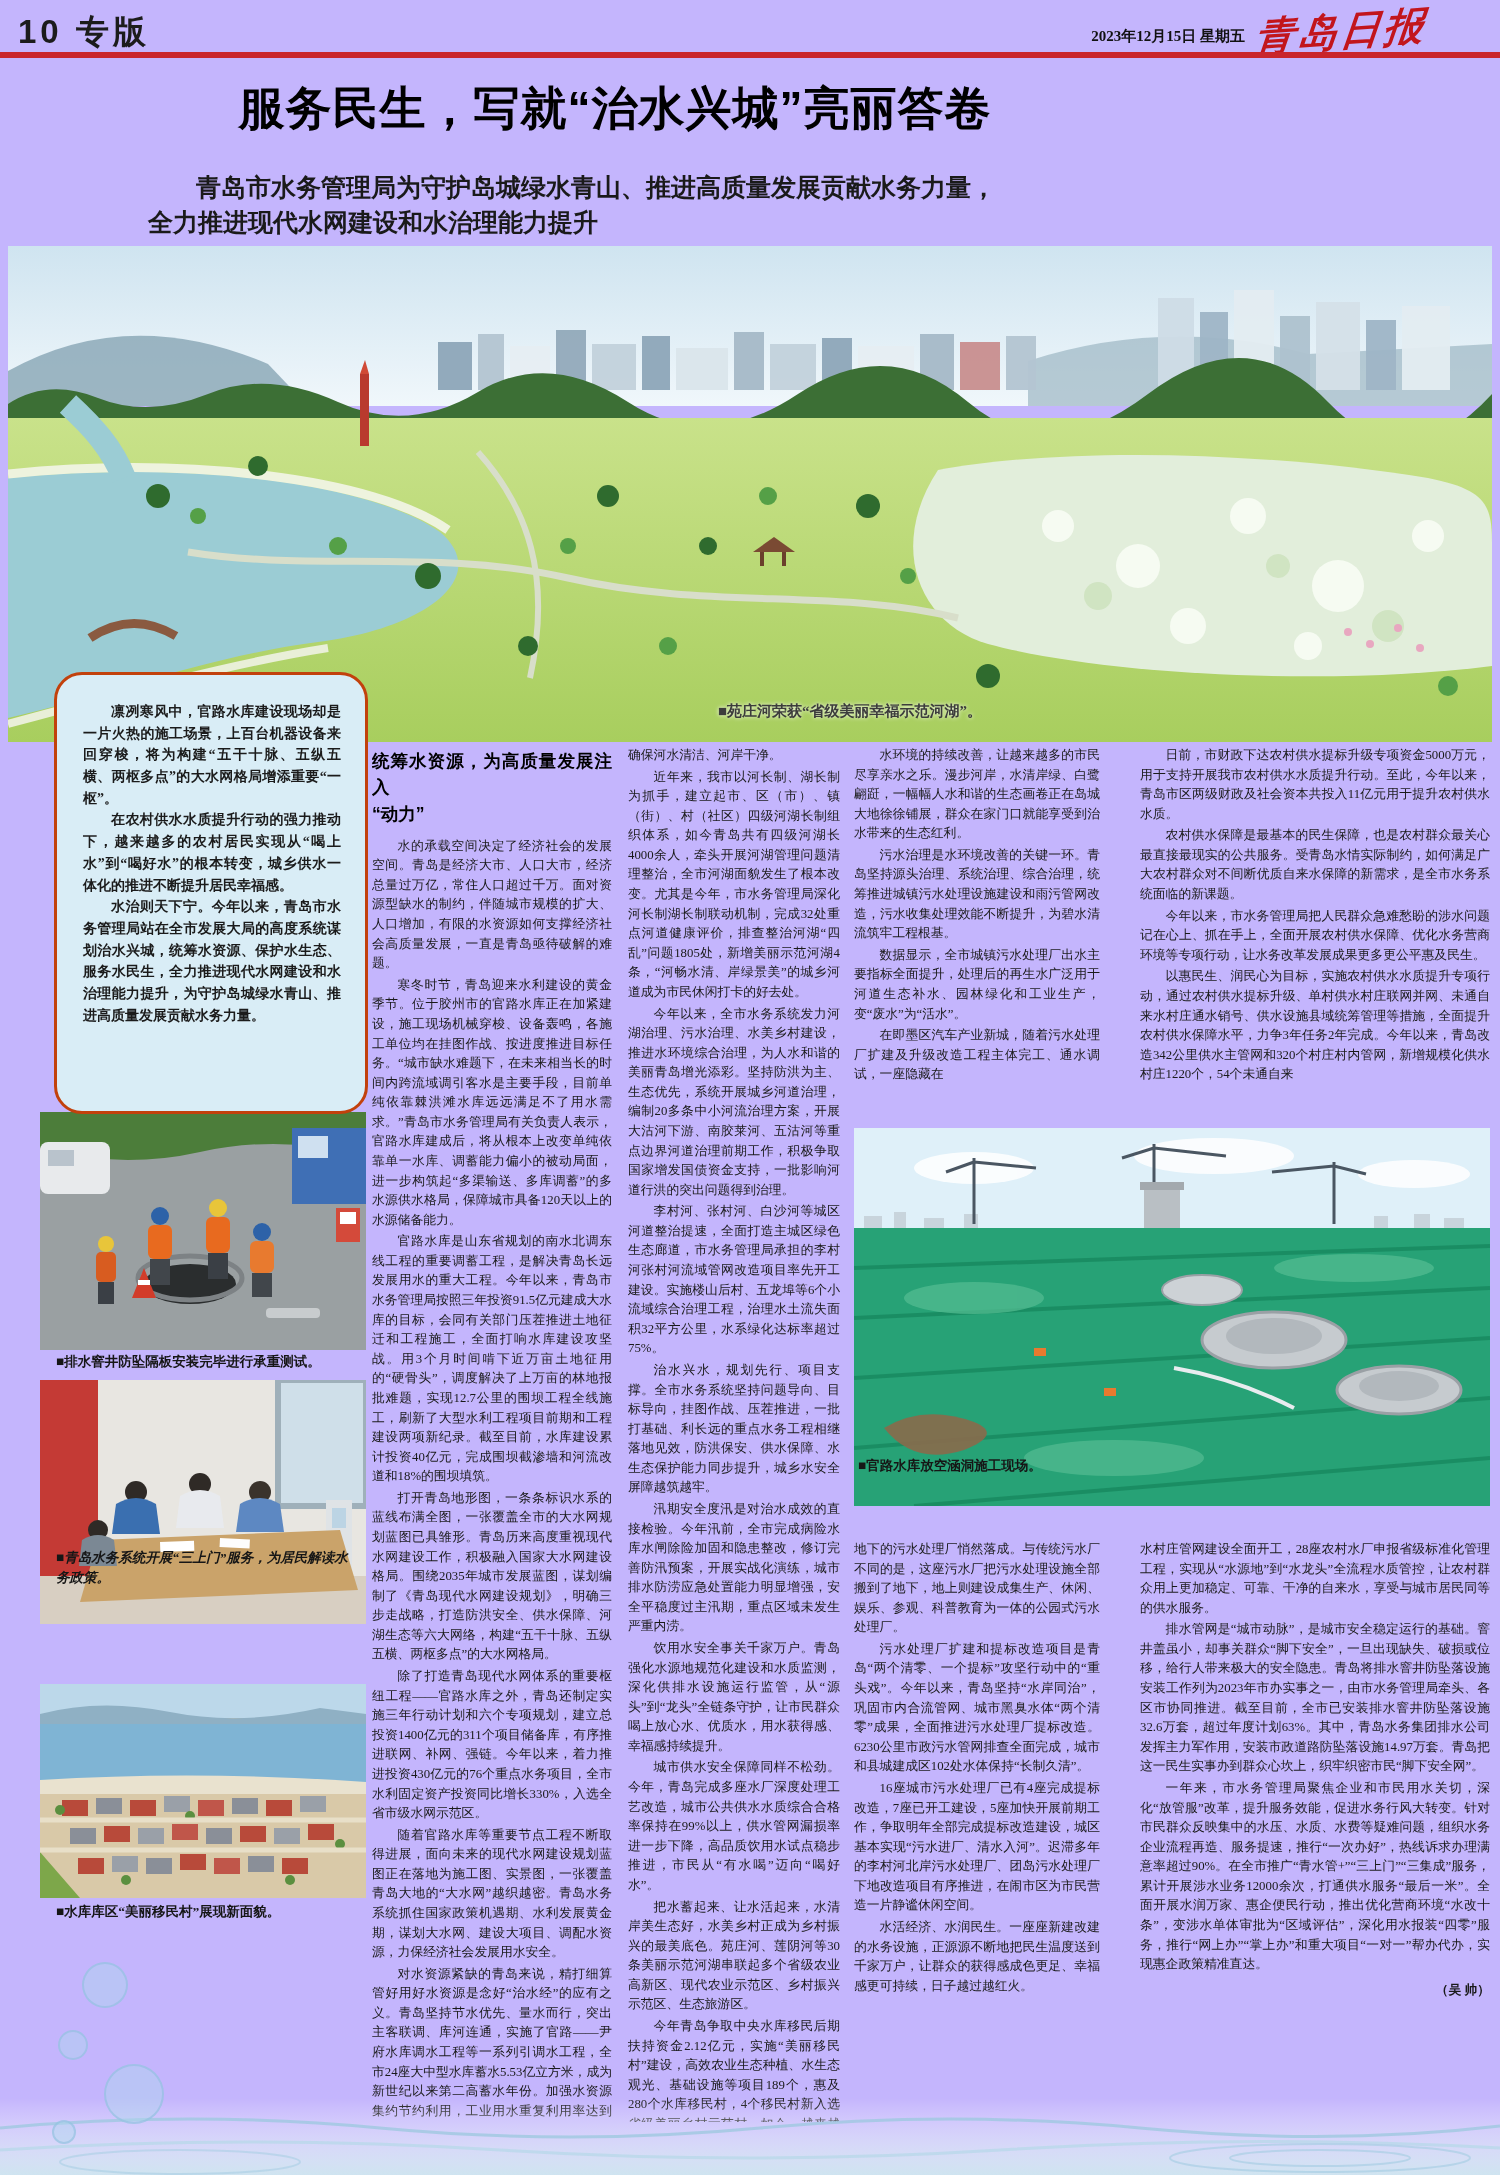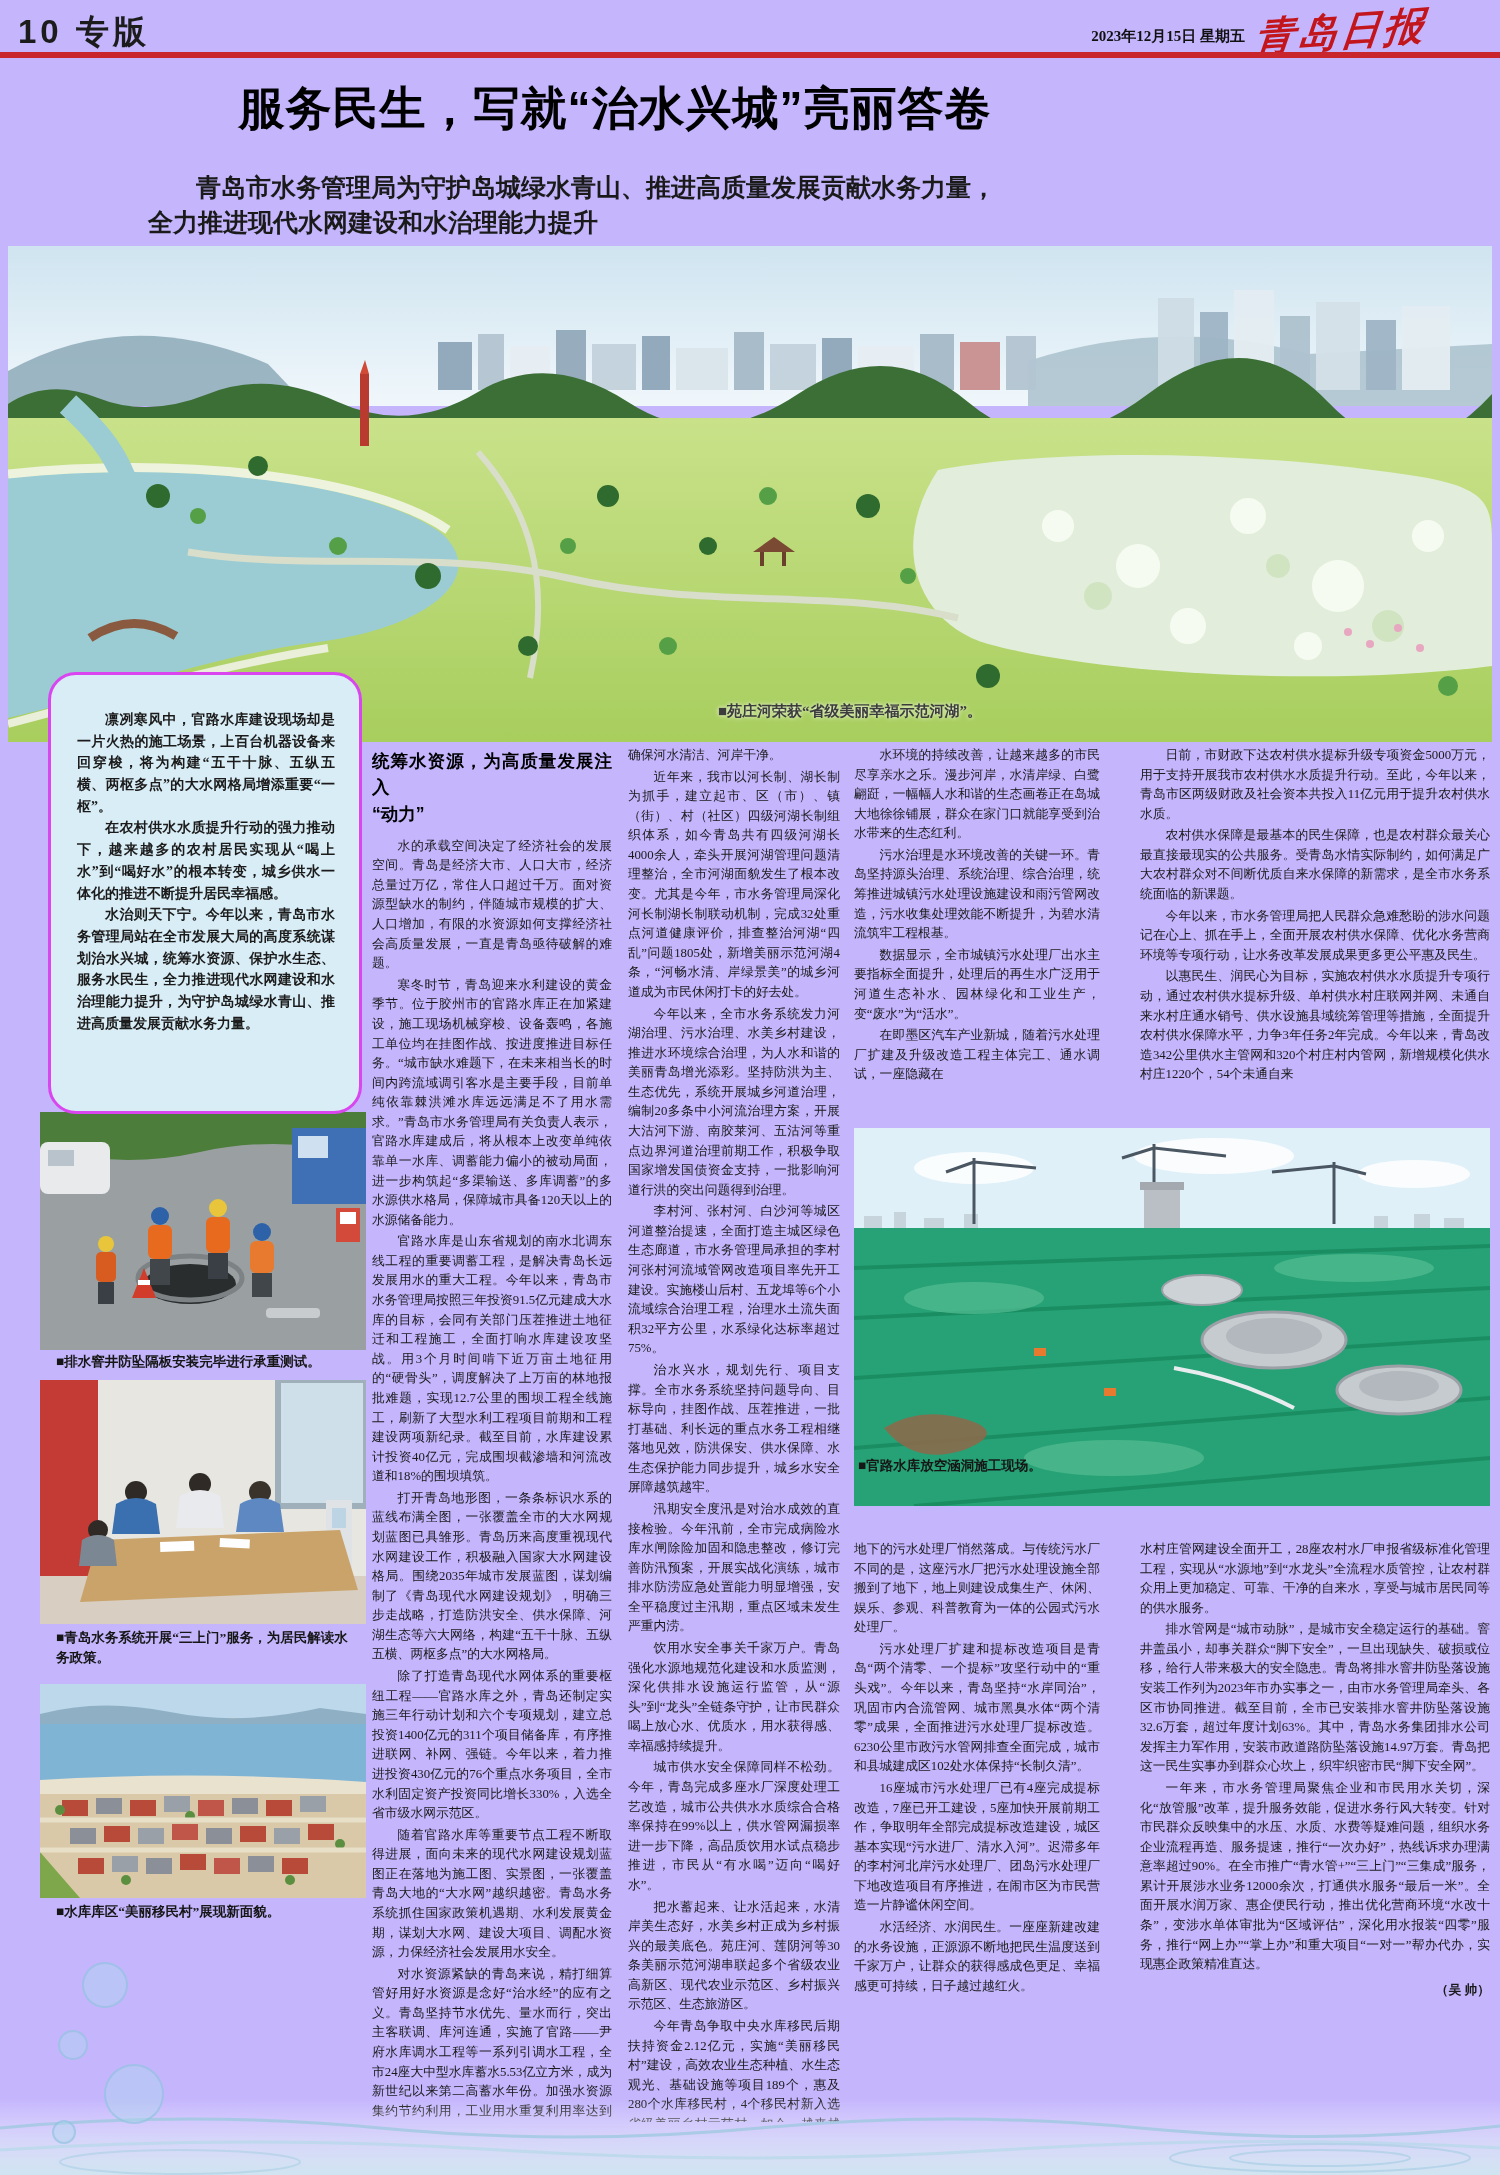--- a/index.html
+++ b/index.html
@@ -23,23 +23,23 @@
             font-family:"Liberation Sans","DejaVu Sans",sans-serif;
             font-size:25px;font-weight:700;color:#1a1a1a;line-height:1.4;}
   .subtitle .l1{padding-left:48px;}
   
   .photo{display:block;}
   .photo-caption{font-size:13.5px;font-weight:600;color:#161616;line-height:1.45;}
   .main-caption{left:718px;top:702px;font-size:15px;font-weight:700;color:#3c3c3c;
                 text-shadow:0 0 4px rgba(255,255,255,.9);}
   .mid-caption{left:858px;top:1432px;margin-top:24px;}
   
-  .intro{left:48px;top:672px;width:314px;height:442px;background:#d9edf6;
-         border:3px solid #d946ef;border-radius:28px;box-sizing:border-box;
-         padding:34px 24px 18px 26px;z-index:5;}
+  .intro{left:54px;top:672px;width:314px;height:442px;background:#d9edf6;
+         border:3px solid #c2410c;border-radius:28px;box-sizing:border-box;
+         padding:26px 24px 18px 26px;z-index:5;}
   .intro p{margin:0;text-indent:2em;font-size:14px;line-height:1.55;font-weight:600;
            color:#1b1b1b;text-align:justify;}
   
   .col{font-size:12.8px;line-height:1.53;text-align:justify;color:#1a1a1a;overflow:hidden;}
   .col p{margin:0 0 2px 0;text-indent:2em;}
   .cont p:first-child{text-indent:0;}
   .colhead{font-family:"Liberation Sans","DejaVu Sans",sans-serif;font-weight:800;
            font-size:17.5px;line-height:1.5;margin:2px 0 10px 0;color:#000;}
   .byline{display:block;text-align:right;font-weight:700;margin-top:6px;}
   
@@ -214,21 +214,21 @@
       <circle cx="96" cy="112" r="11" fill="#2f2a26"></circle>
         <path d="M76,124 q20,-12 40,0 l4,30 -48,0 Z" fill="#3a6fb0"></path>
       <circle cx="160" cy="104" r="11" fill="#2f2a26"></circle>
         <path d="M140,116 q20,-12 40,0 l4,32 -48,0 Z" fill="#e8eaee"></path>
       <circle cx="220" cy="112" r="11" fill="#3a332c"></circle>
         <path d="M200,124 q20,-12 40,0 l4,28 -48,0 Z" fill="#5d88c2"></path>
       <circle cx="58" cy="150" r="10" fill="#2f2a26"></circle>
         <path d="M42,160 q16,-10 32,0 l3,26 -38,0 Z" fill="#7b8894"></path>
     </g>
   </svg>
-  <div class="abs photo-caption" style="left:56px;top:1628px;width:300px;">■青岛水务系统开展“三上门”服务，为居民解读水务政策。</div>
+  <div class="abs photo-caption" style="left:56px;top:1548px;width:300px;font-style:italic;">■青岛水务系统开展“三上门”服务，为居民解读水务政策。</div>
 
   <svg class="abs photo" style="left:40px;top:1684px;" width="326" height="214" viewBox="0 0 326 214">
     <rect width="326" height="214" fill="#d9c9a8"></rect>
     <rect x="0" y="0" width="326" height="34" fill="#bcd8ea"></rect>
     <path d="M0,30 Q60,14 130,28 T280,24 L326,30 326,44 0,44 Z" fill="#8fb0c4"></path>
     <rect x="0" y="40" width="326" height="62" fill="#7fb4d4"></rect>
     <path d="M0,96 Q160,86 326,98 L326,110 0,110 Z" fill="#e9e2cf"></path>
     <g>
       <rect x="22" y="116" width="26" height="16" fill="#b84a3a"></rect>
         <rect x="56" y="114" width="26" height="16" fill="#8a8f98"></rect>

